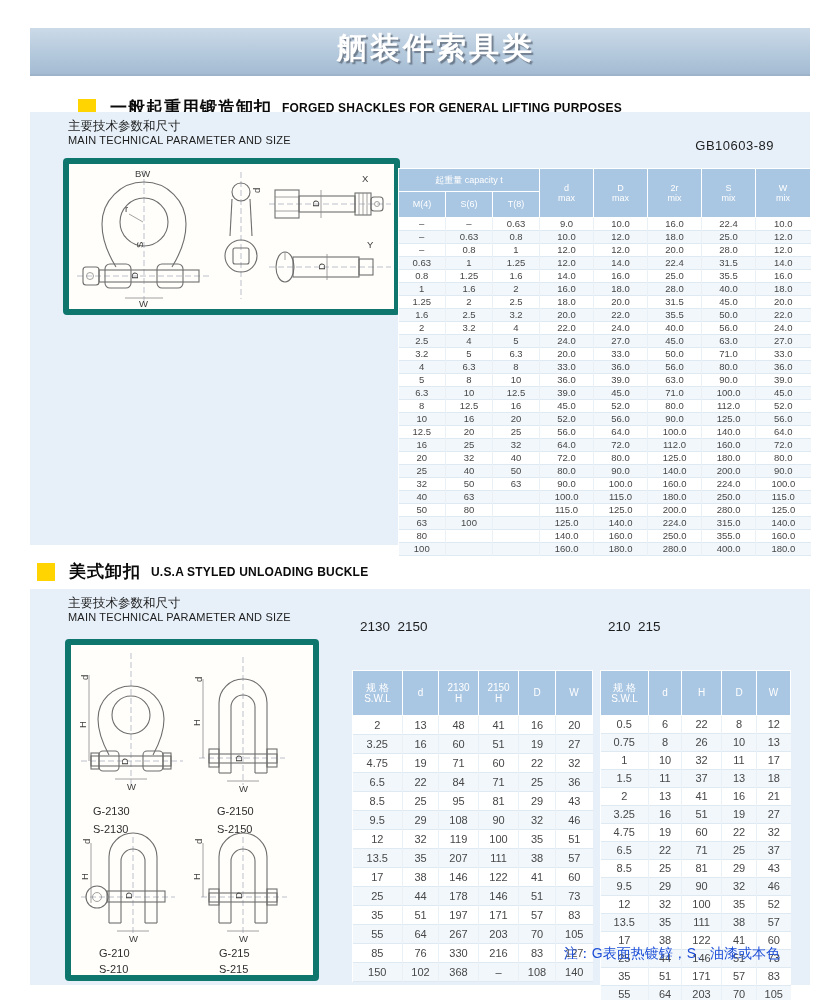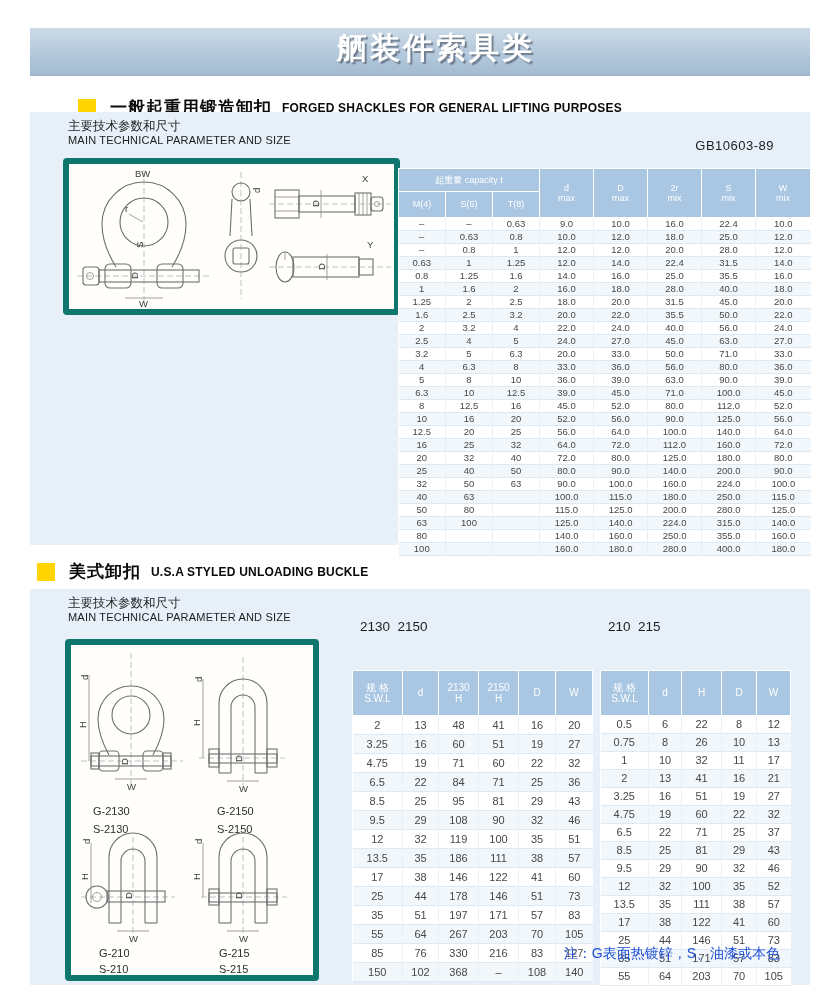--- a/index.html
+++ b/index.html
@@ -617,21 +617,21 @@
             <td>12</td>
             <td>32</td>
             <td>119</td>
             <td>100</td>
             <td>35</td>
             <td>51</td>
           </tr>
           <tr>
             <td>13.5</td>
             <td>35</td>
-            <td>186</td>
+            <td>207</td>
             <td>111</td>
             <td>38</td>
             <td>57</td>
           </tr>
           <tr>
             <td>17</td>
             <td>38</td>
             <td>146</td>
             <td>122</td>
             <td>41</td>
@@ -717,20 +717,27 @@
             <td>13</td>
           </tr>
           <tr>
             <td>1</td>
             <td>10</td>
             <td>32</td>
             <td>11</td>
             <td>17</td>
           </tr>
           <tr>
+            <td>1.5</td>
+            <td>11</td>
+            <td>37</td>
+            <td>13</td>
+            <td>18</td>
+          </tr>
+          <tr>
             <td>2</td>
             <td>13</td>
             <td>41</td>
             <td>16</td>
             <td>21</td>
           </tr>
           <tr>
             <td>3.25</td>
             <td>16</td>
             <td>51</td>

